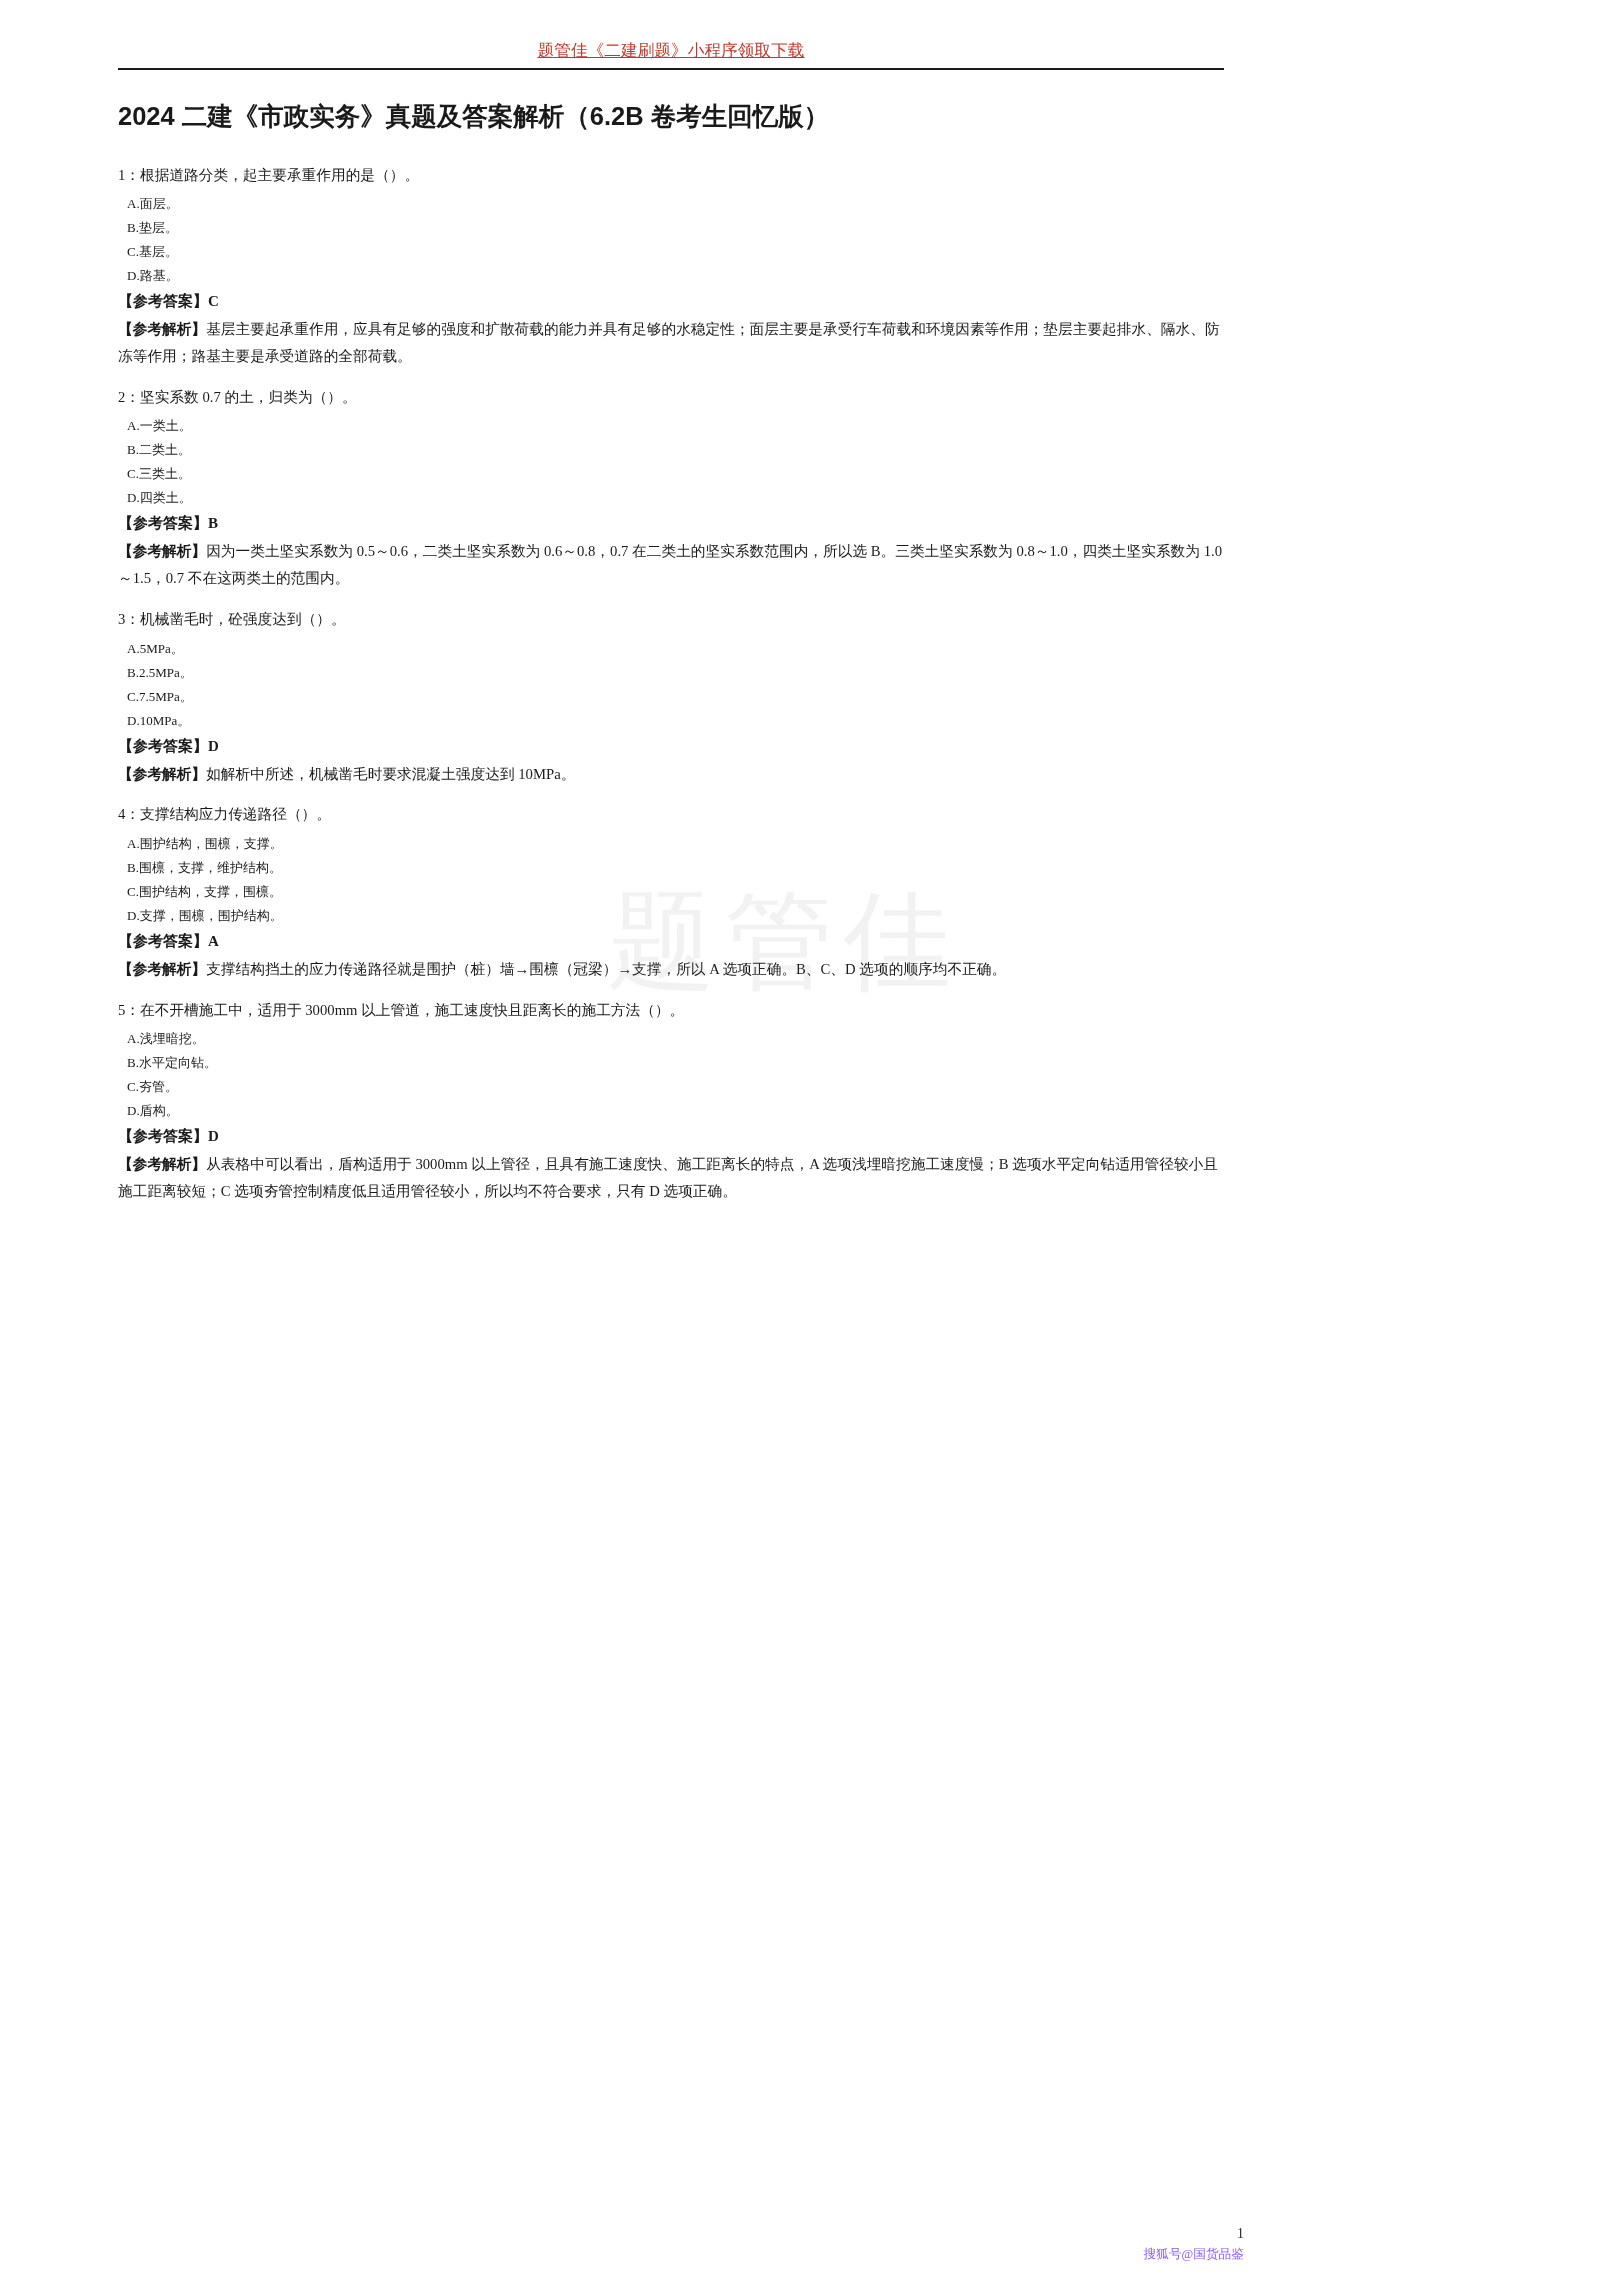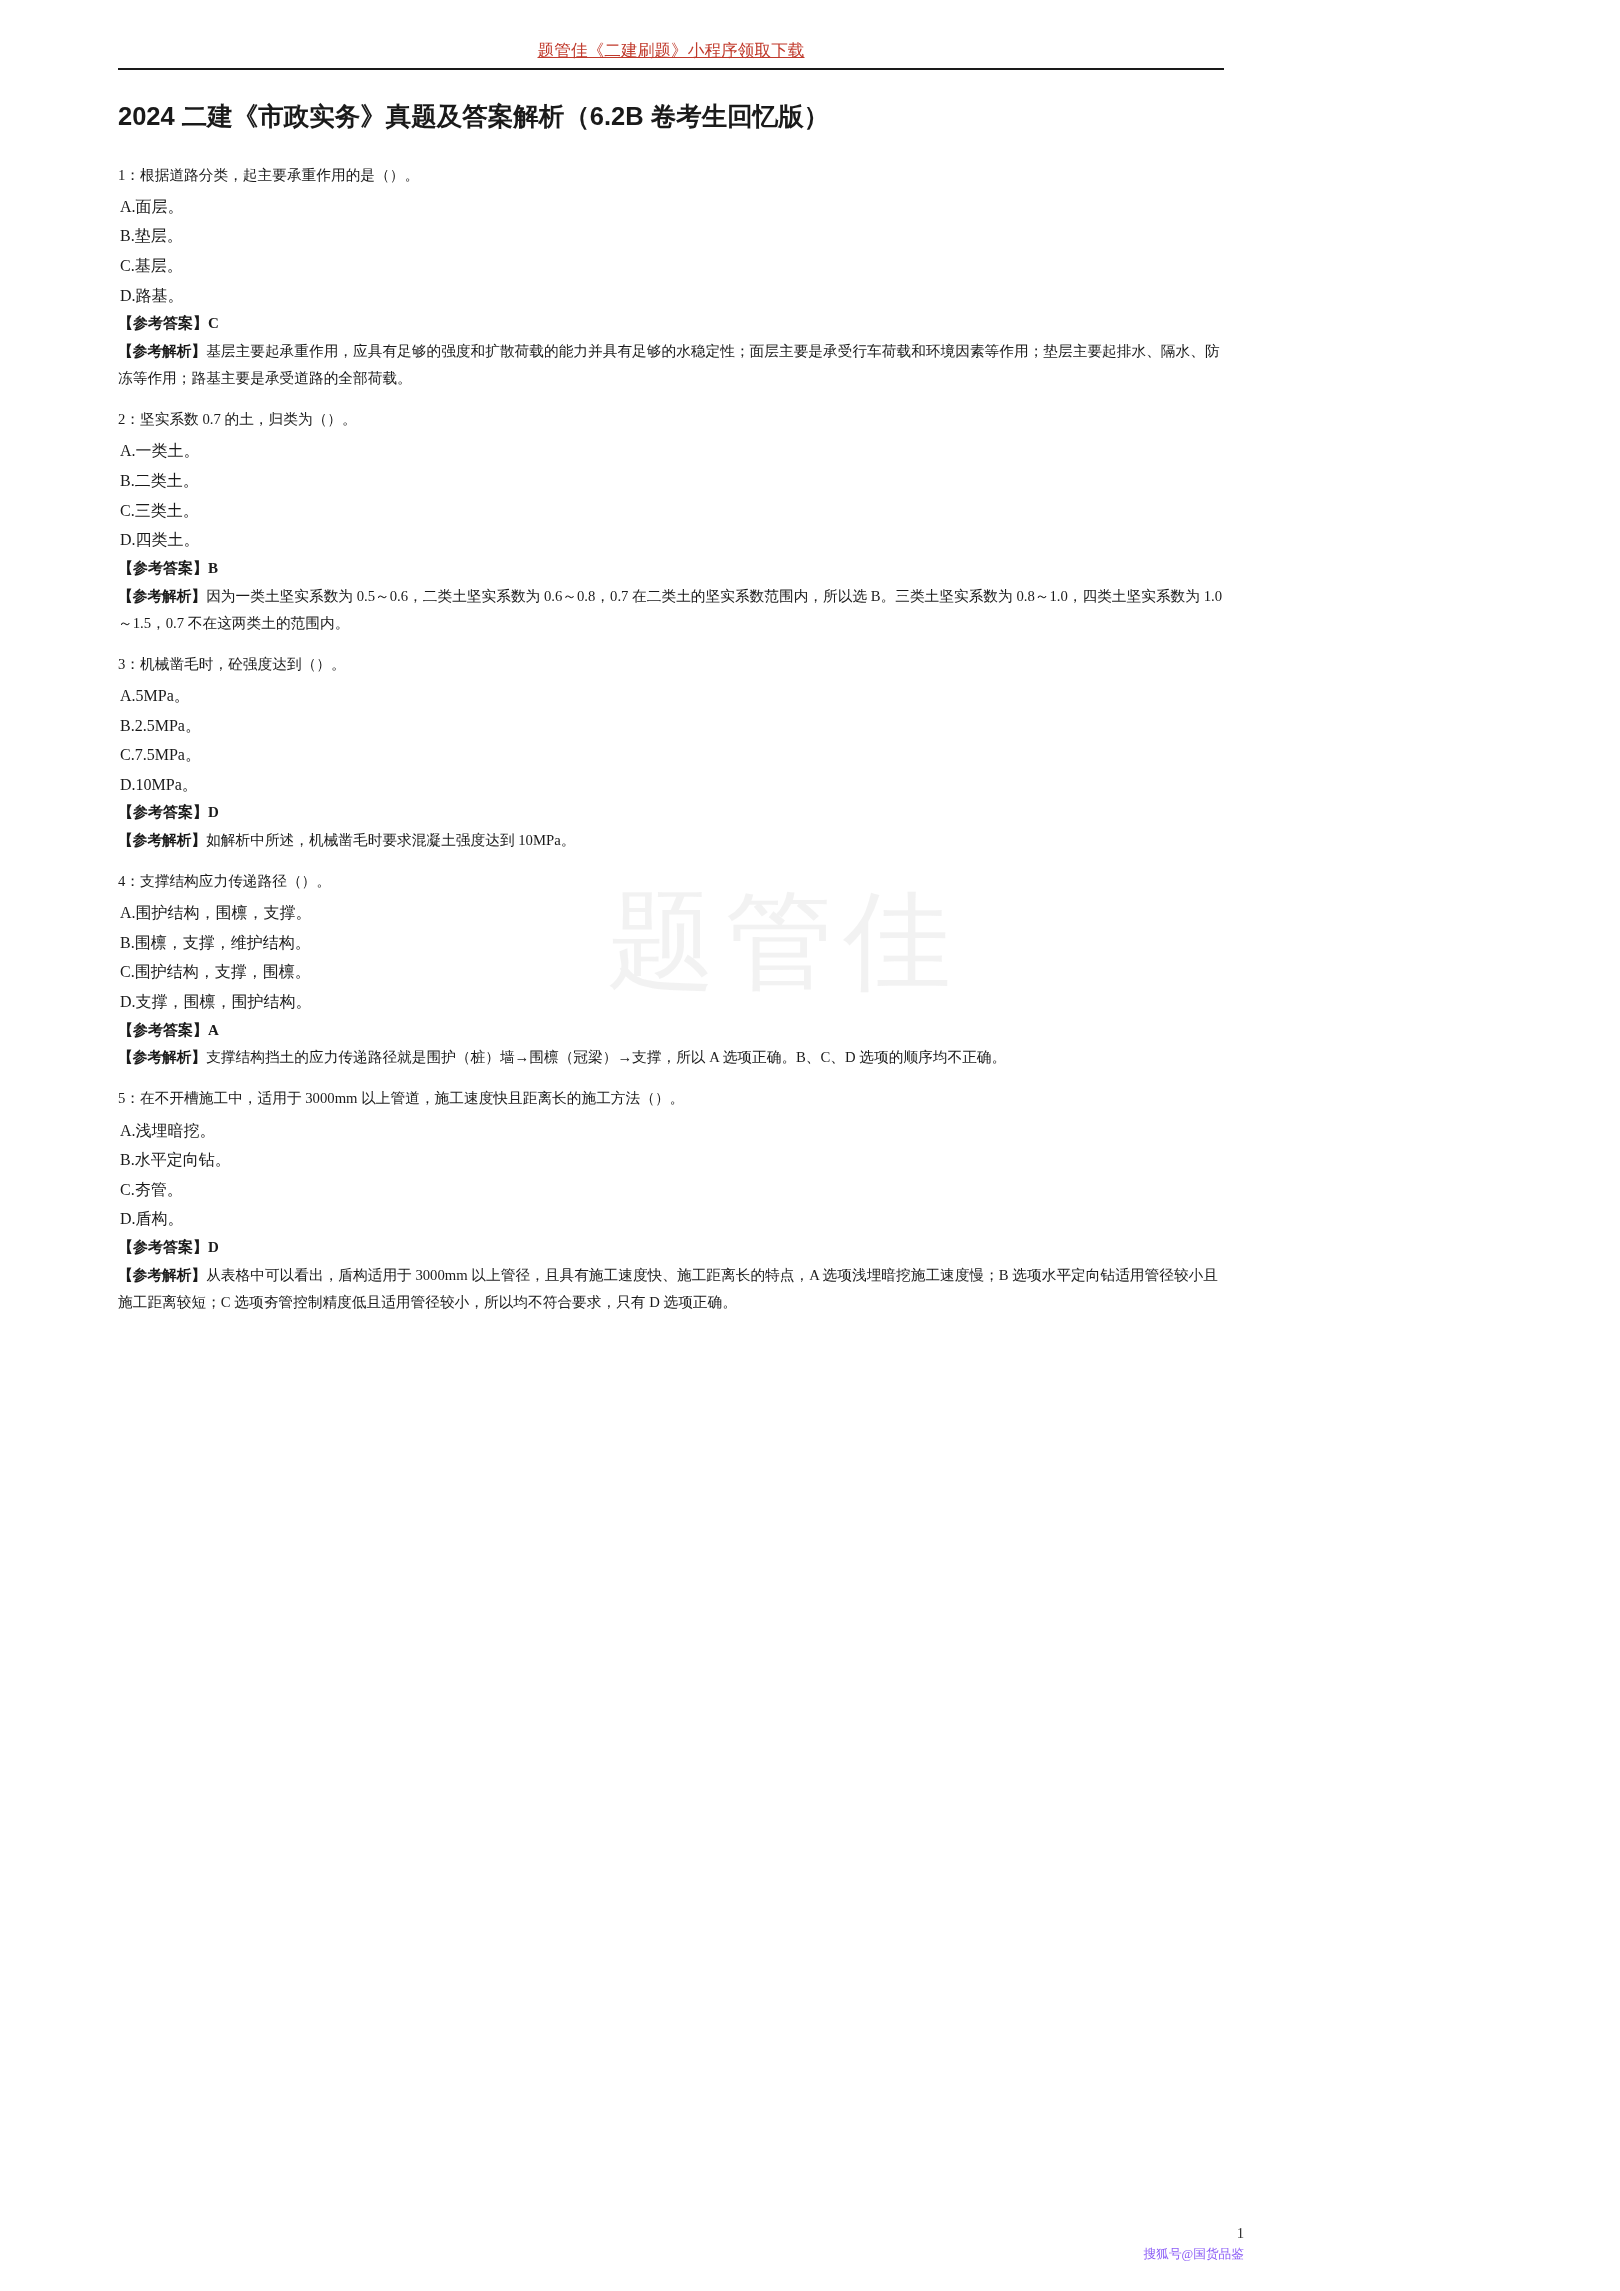--- a/index.html
+++ b/index.html
@@ -42,23 +42,23 @@
     }
     .question-block {
       margin-bottom: 13.7px;
     }
     .question-stem {
       font-size: 14.7px;
       line-height: 1.8;
       margin-bottom: 3.9px;
     }
     .option-line {
-      font-size: 16px;
+      font-size: 13px;
       line-height: 1.85;
-      margin-left: 2px;
+      margin-left: 9px;
     }
     .answer-line {
       font-size: 15px;
       line-height: 1.85;
       font-weight: bold;
     }
     .analysis-line {
       font-size: 14.7px;
       line-height: 1.85;
       margin-bottom: 3.9px;

